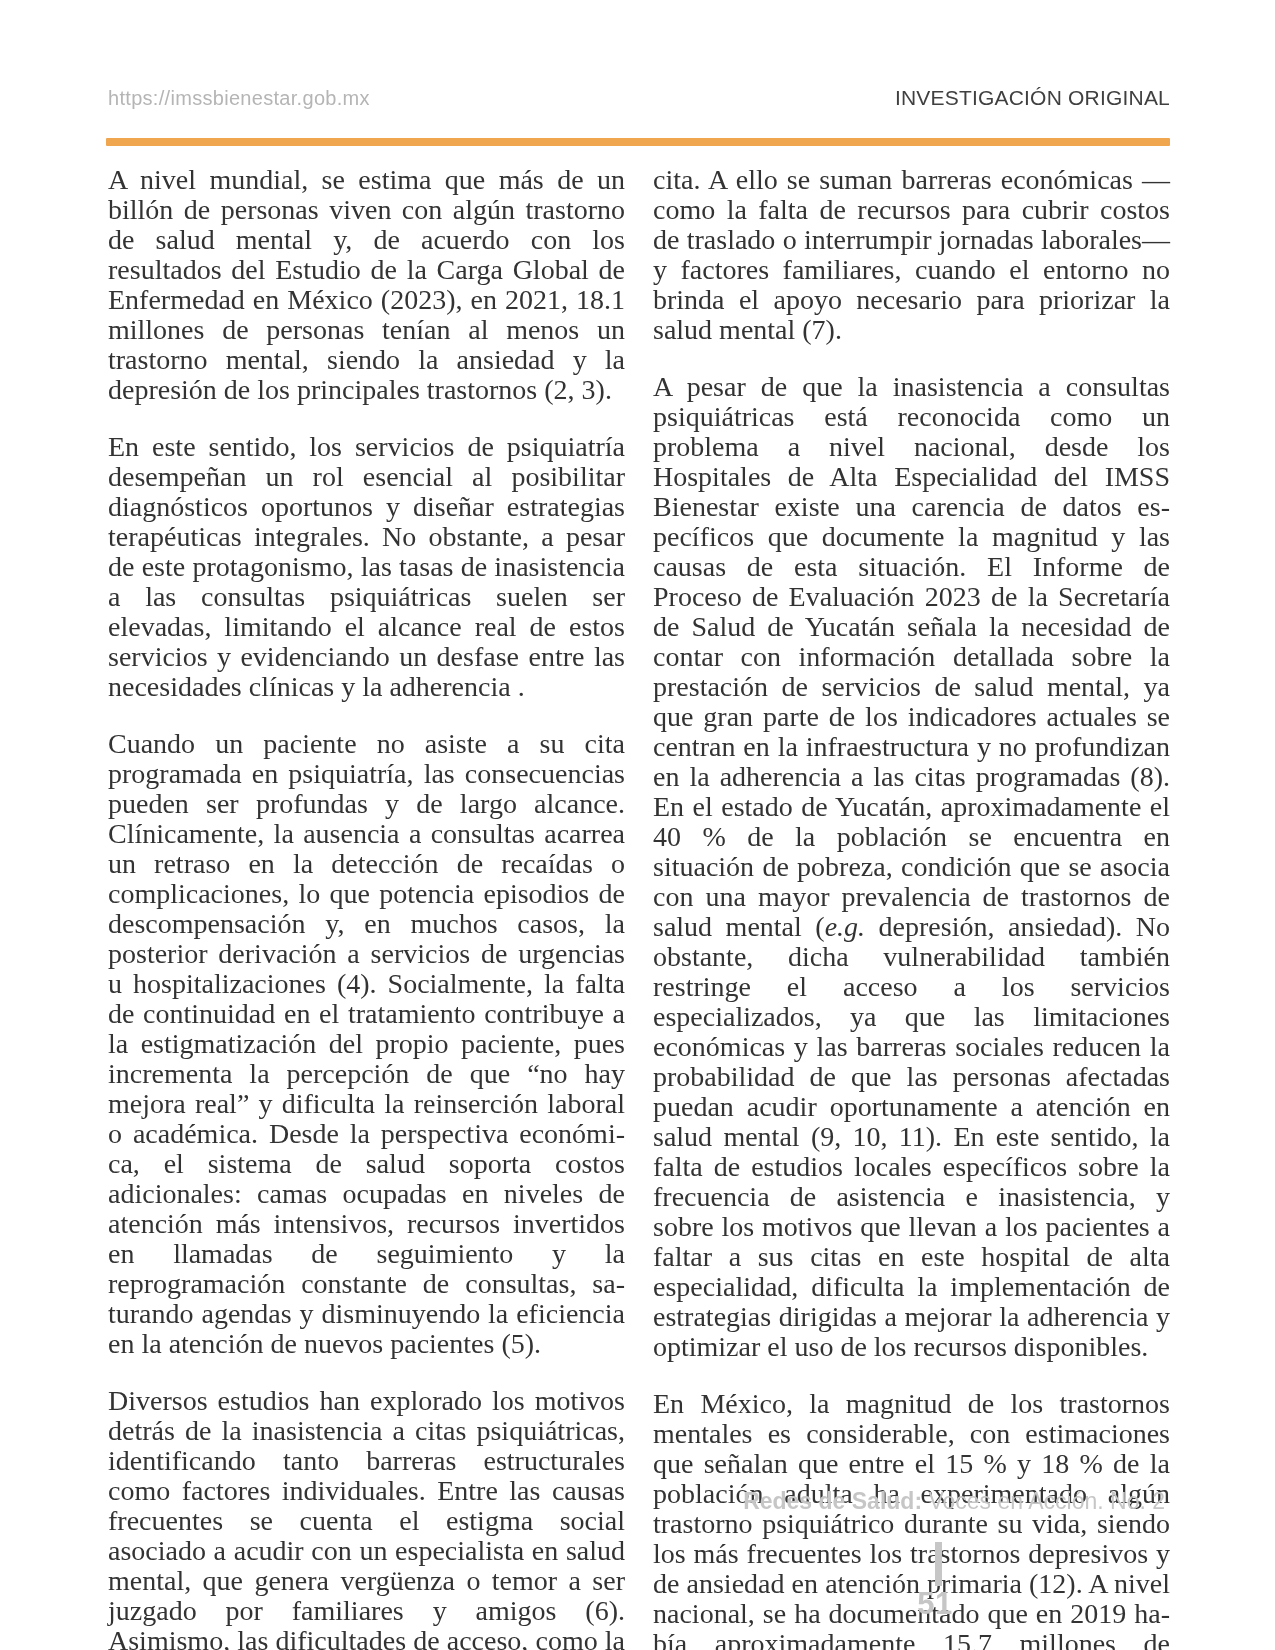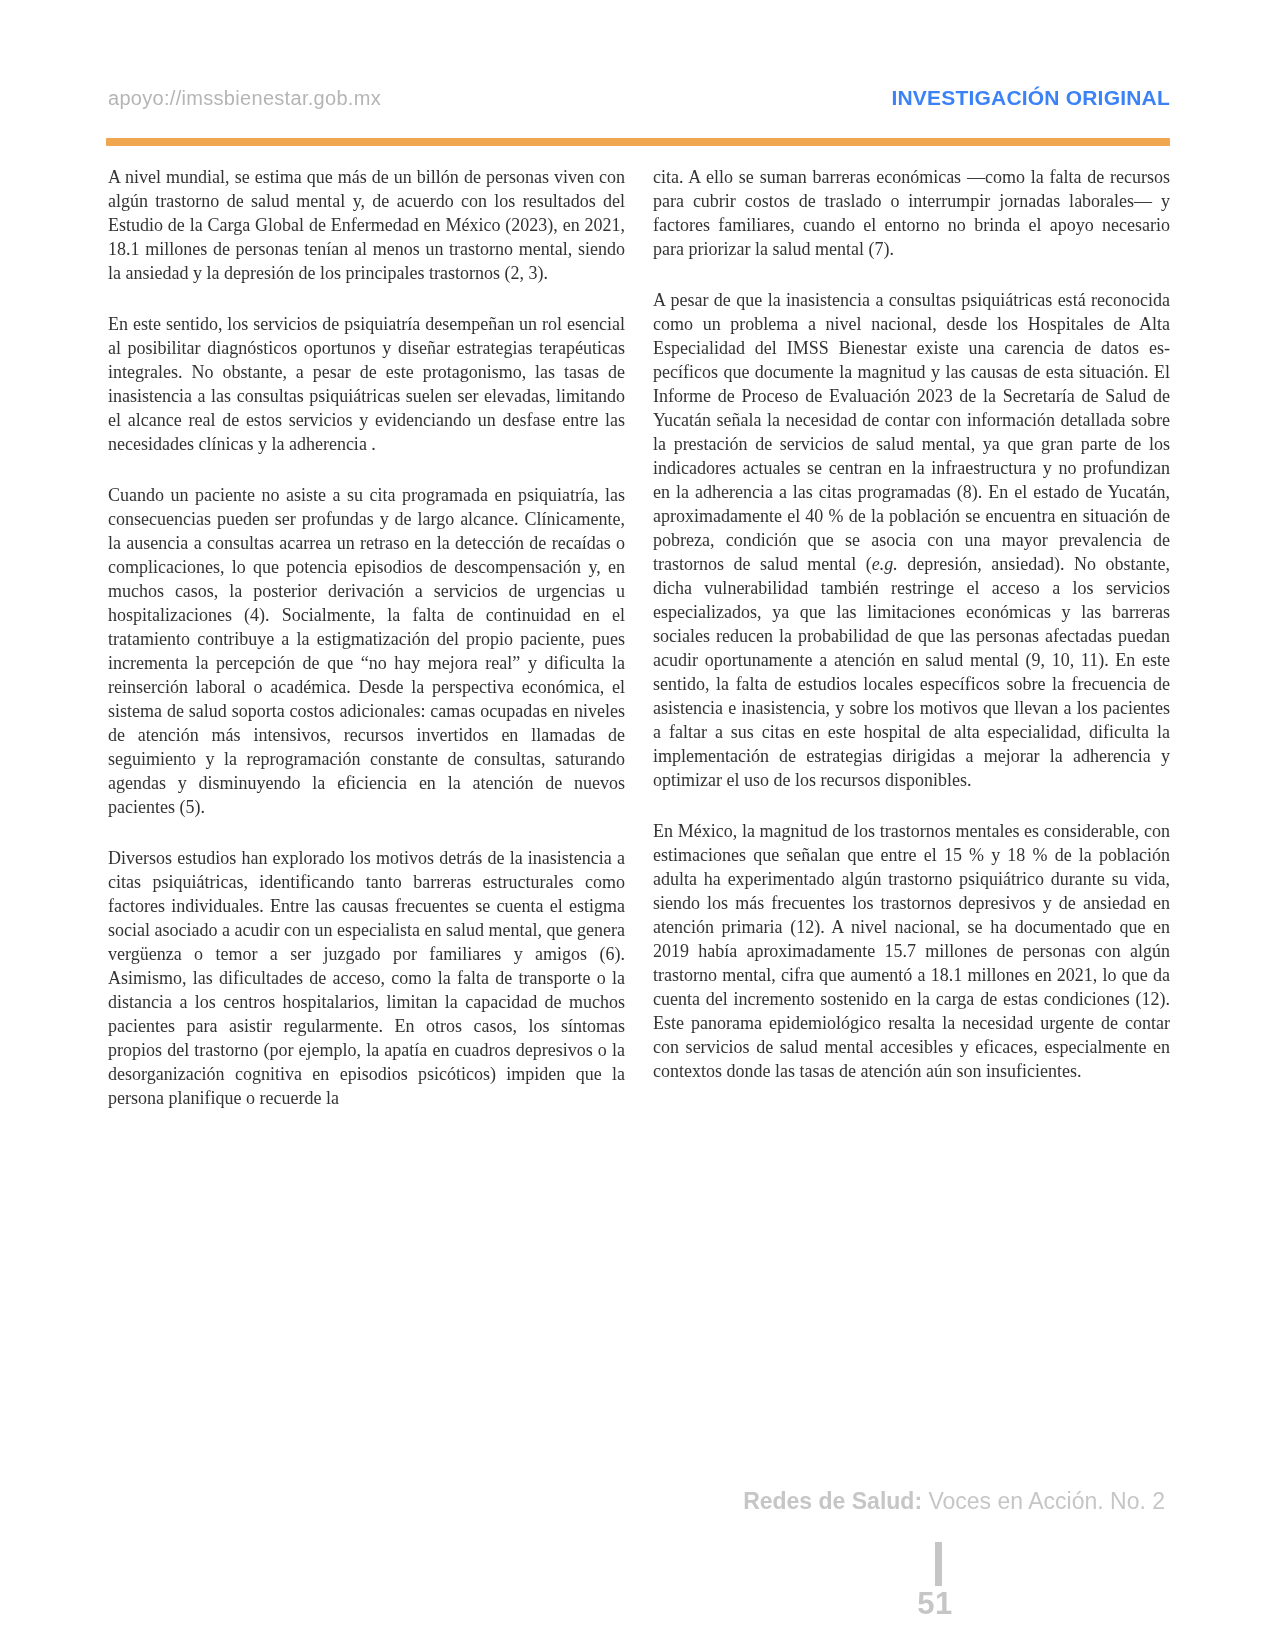--- a/index.html
+++ b/index.html
@@ -16,42 +16,42 @@
     display:flex;justify-content:space-between;align-items:baseline;
     font-family:"Liberation Sans", sans-serif;
   }
   .header-url{
     font-size:20px;
     letter-spacing:0.3px;
     color:var(--url-gray,#b5b5b5);
   }
   .header-section{
     font-size:21px;
-    font-weight:700;
+    font-weight:400;
     letter-spacing:0.2px;
-    color:#3b82f6;
+    color:#404040;
   }
   .accent-rule{
     position:absolute;left:106px;right:105px;top:138px;height:8px;
     background:var(--accent,#F0A64F);
     border-radius:1px;
   }
   
   .content{
     position:absolute;left:108px;right:105px;top:165px;
     display:flex;gap:28px;
   }
   .col{
     flex:1 1 0;
     min-width:0;
   }
   .col p{
     margin:0 0 27px 0;
-    font-size:18px;
-    line-height:24px;
+    font-size:28px;
+    line-height:30px;
     text-align:justify;
     color:var(--body-text,#333333);
     hyphens:manual;
     -webkit-hyphens:manual;
   }
   .col p:last-child{margin-bottom:16px;}
   .col em{}
   
   .footer{
     position:absolute;right:110px;bottom:28px;
@@ -75,21 +75,21 @@
     font-weight:700;
     letter-spacing:0.5px;
   }
 </style>
 </head>
 <body>
 
 <div class="page">
 
   <div class="header-row">
-    <span class="header-url">apoyo://imssbienestar.gob.mx</span>
+    <span class="header-url">https://imssbienestar.gob.mx</span>
     <span class="header-section">INVESTIGACIÓN ORIGINAL</span>
   </div>
 
   <div class="accent-rule"></div>
 
   <div class="content">
     <div class="col">
         <p><span>A nivel mundial, se estima que más de un billón de personas viven con algún trastorno de salud mental y, de acuerdo con los resultados del Estudio de la Carga Global de Enfermedad en México (2023), en 2021, 18.1 millones de personas tenían al menos un trastorno mental, siendo la ansiedad y la depresión de los principales trastornos (2, 3).</span></p>
         <p><span>En este sentido, los servicios de psiquiatría des­empeñan un rol esencial al posibilitar diagnósticos oportunos y diseñar estrategias terapéuticas inte­grales. No obstante, a pesar de este protagonismo, las tasas de inasistencia a las consultas psiquiátri­cas suelen ser elevadas, limitando el alcance real de estos servicios y evidenciando un desfase entre las necesidades clínicas y la adherencia .</span></p>
         <p><span>Cuando un paciente no asiste a su cita programada en psiquiatría, las consecuencias pueden ser pro­fundas y de largo alcance. Clínicamente, la ausencia a consultas acarrea un retraso en la detección de re­caídas o complicaciones, lo que potencia episodios de descompensación y, en muchos casos, la poste­rior derivación a servicios de urgencias u hospita­lizaciones (4). Socialmente, la falta de continuidad en el tratamiento contribuye a la estigmatización del propio paciente, pues incrementa la percepción de que “no hay mejora real” y dificulta la reinserción laboral o académica. Desde la perspectiva económi­ca, el sistema de salud soporta costos adicionales: camas ocupadas en niveles de atención más intensi­vos, recursos invertidos en llamadas de seguimien­to y la reprogramación constante de consultas, sa­turando agendas y disminuyendo la eficiencia en la atención de nuevos pacientes (5).</span></p>

